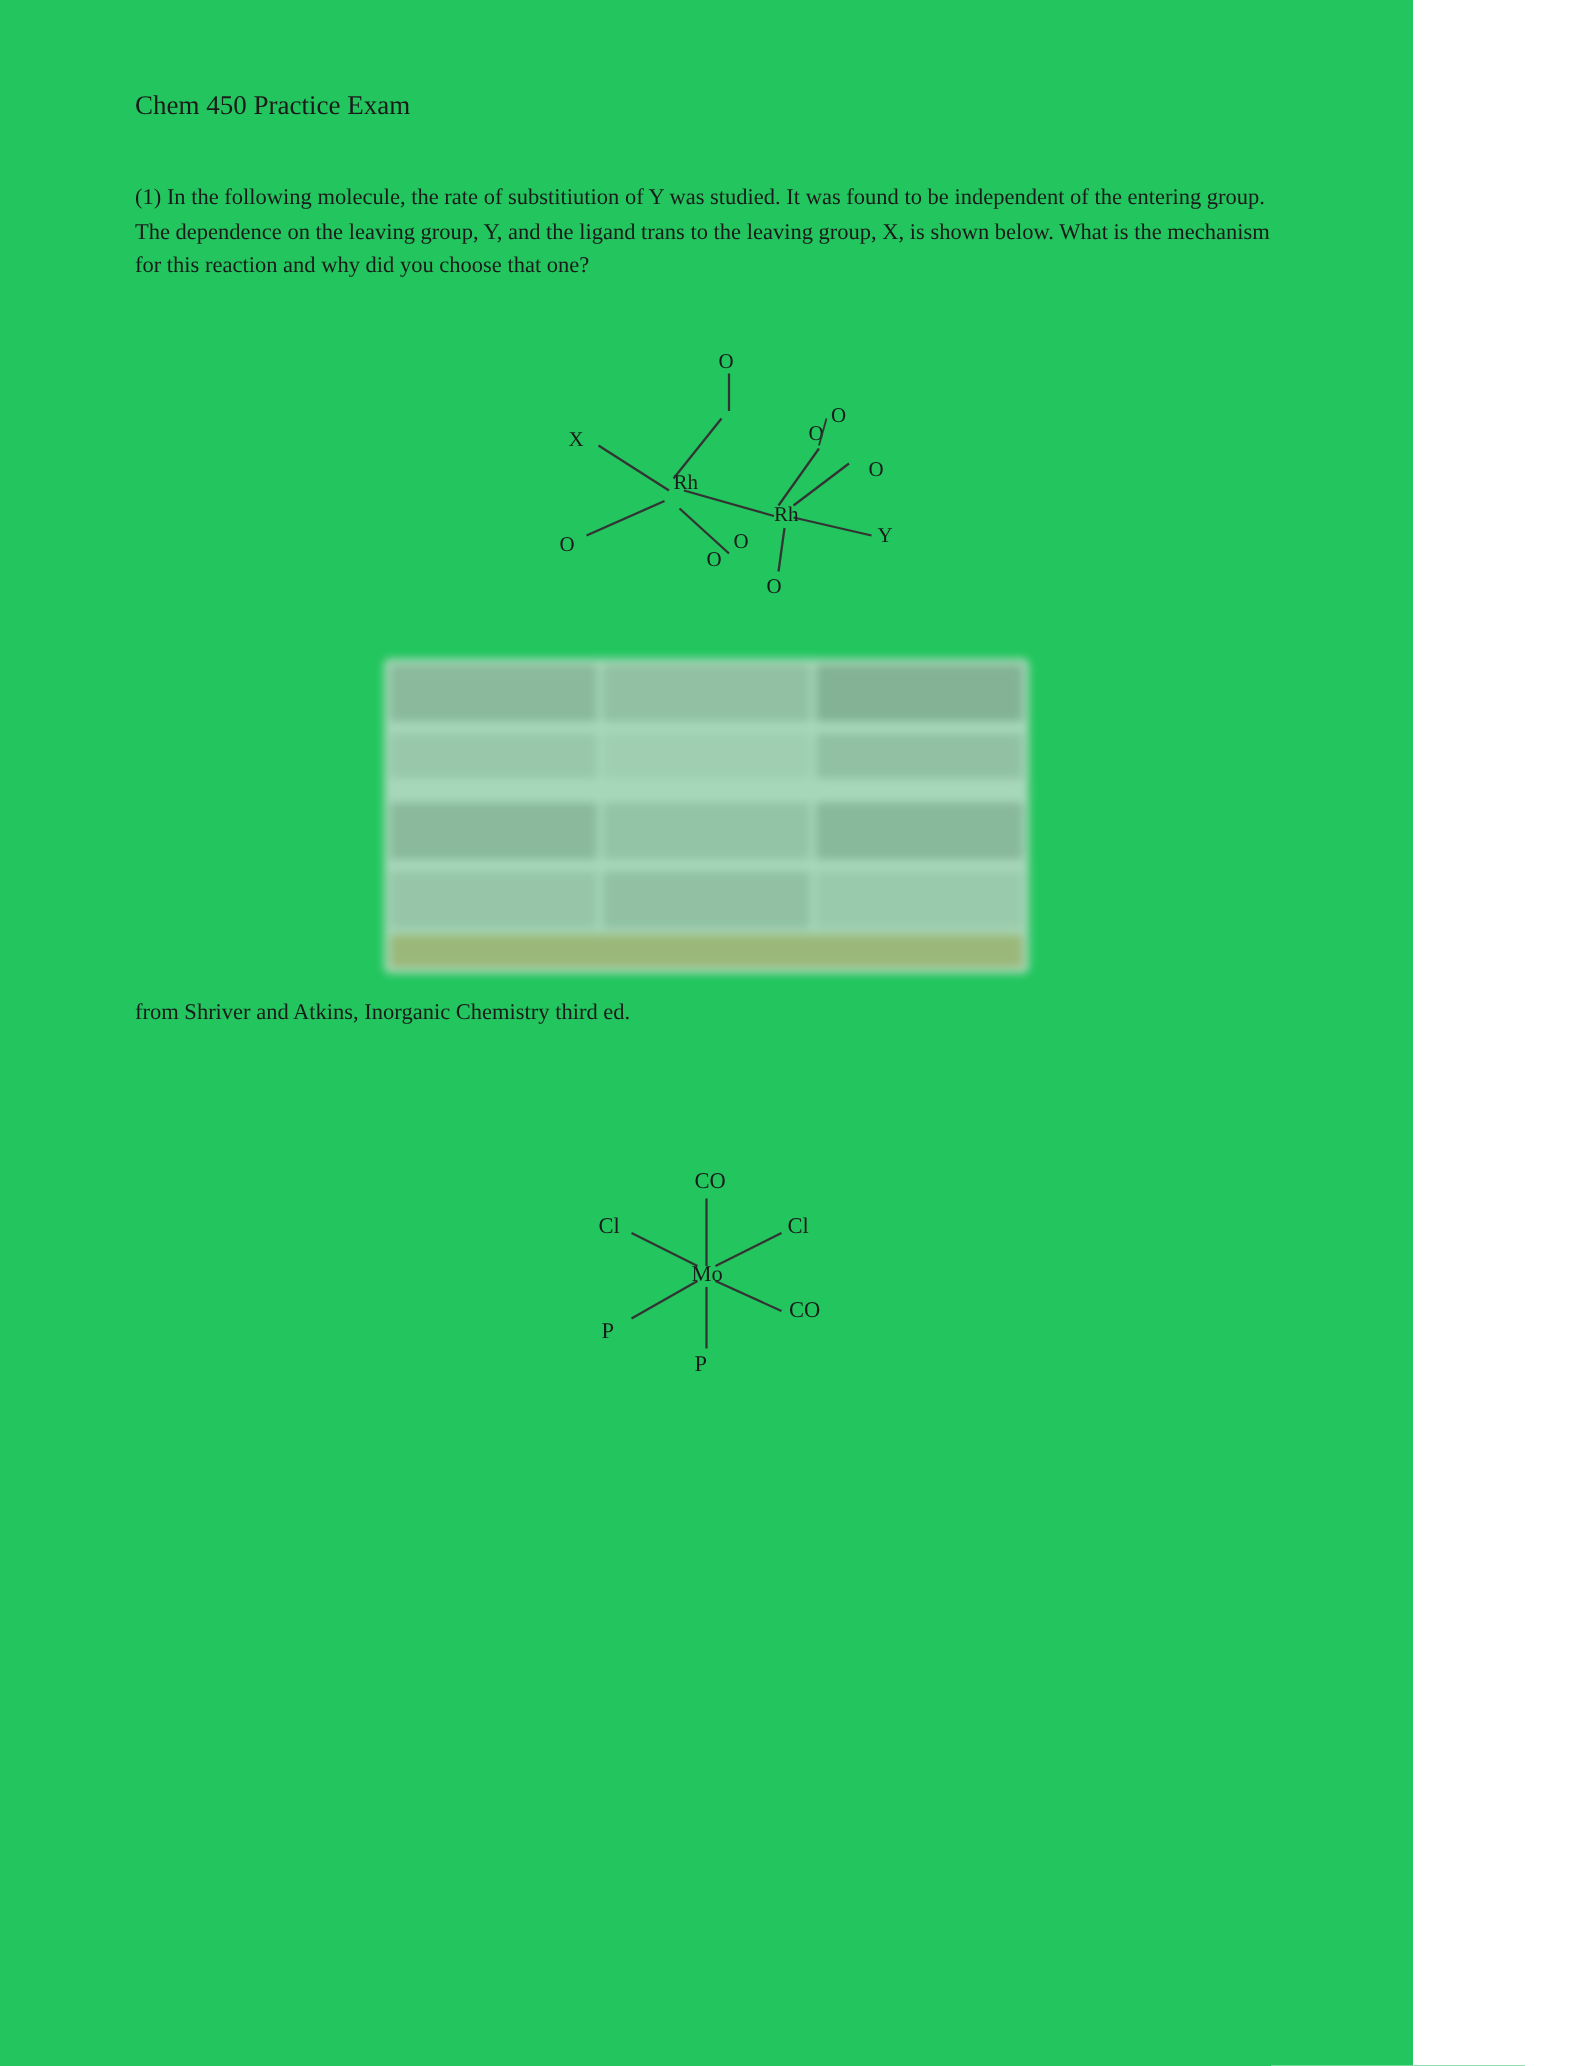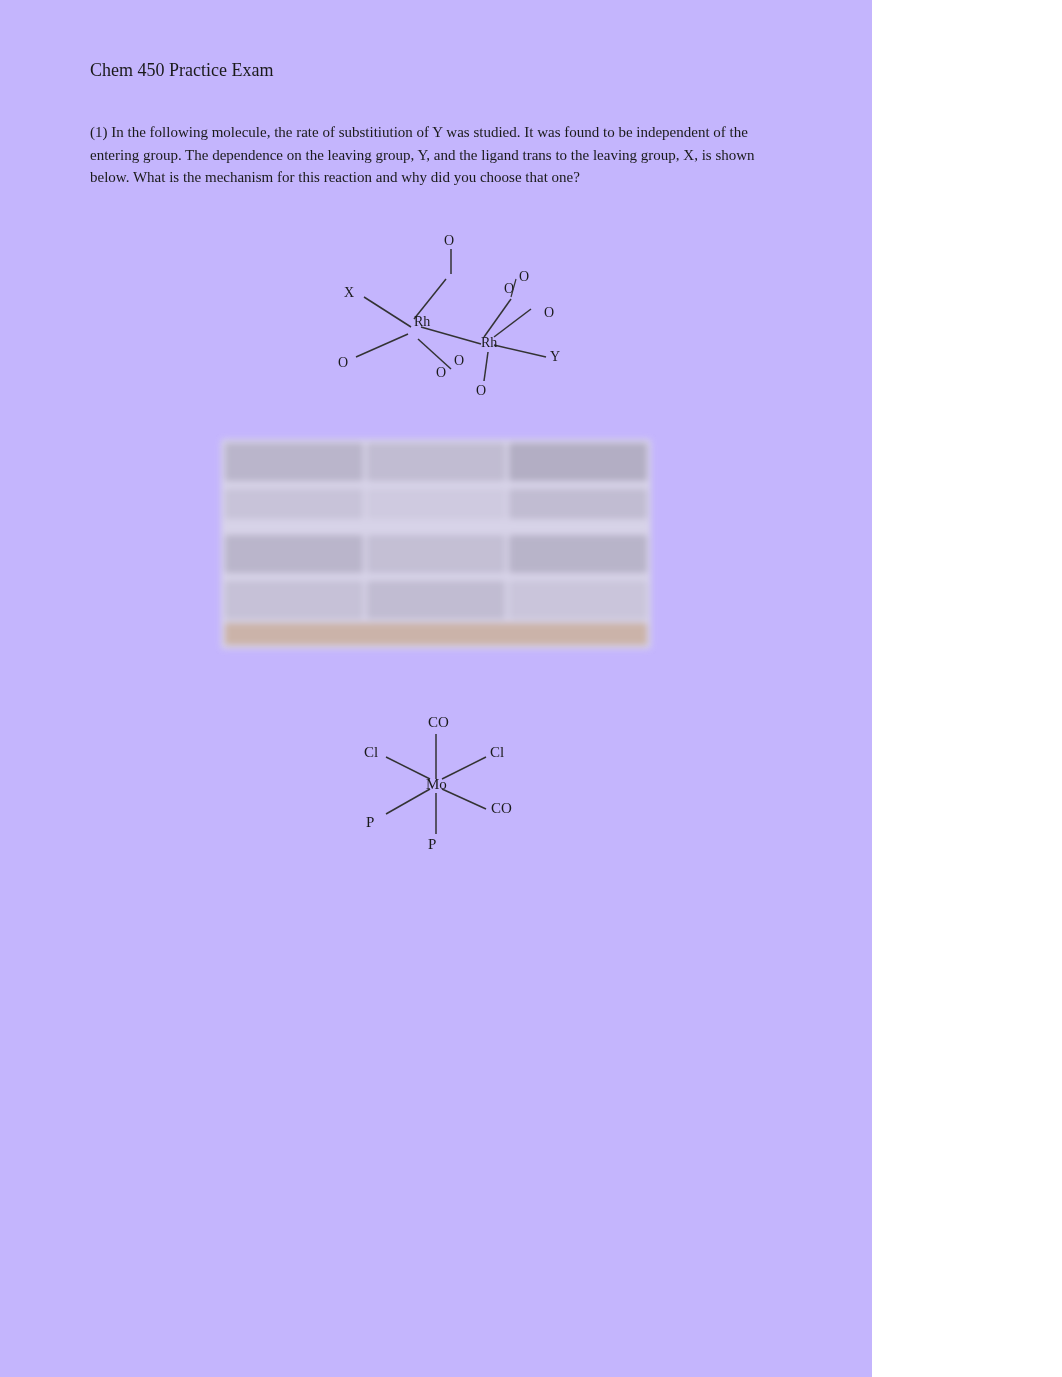--- a/index.html
+++ b/index.html
@@ -5,23 +5,23 @@
     * { margin: 0; padding: 0; box-sizing: border-box; }
     body {
       background: #ffffff;
       font-family: "Times New Roman", Times, serif;
       font-size: 15px;
       color: #1a1a1a;
       width: 1062px;
       min-height: 1377px;
     }
     .page {
-      width: 872px;
+      width: 942px;
       min-height: 1377px;
-      background: #c4b5fd;
+      background: #22c55e;
       padding: 60px 90px 60px 90px;
     }
     .page-title {
       font-size: 18px;
       font-weight: normal;
       margin-bottom: 40px;
     }
     .question-block {
       margin-bottom: 30px;
     }
@@ -171,20 +171,21 @@
           <div class="blur-row">
             <div class="blur-cell" style="background:#b5b5b5;"></div>
             <div class="blur-cell" style="background:#aaa;"></div>
             <div class="blur-cell" style="background:#c0c0c0;"></div>
           </div>
           <div class="blur-bottom-bar"></div>
         </div>
       </div>
     </div>
 
+    <div class="citation">from Shriver and Atkins, Inorganic Chemistry  third ed.</div>
   </div>
 
   <div class="question2-block">
 
     <div class="molecule-area">
       <svg width="320" height="200">
 
         <line x1="160" y1="100" x2="160" y2="55" stroke="#333" stroke-width="1.5"></line>
 
         <line x1="154" y1="100" x2="110" y2="78" stroke="#333" stroke-width="1.5"></line>

